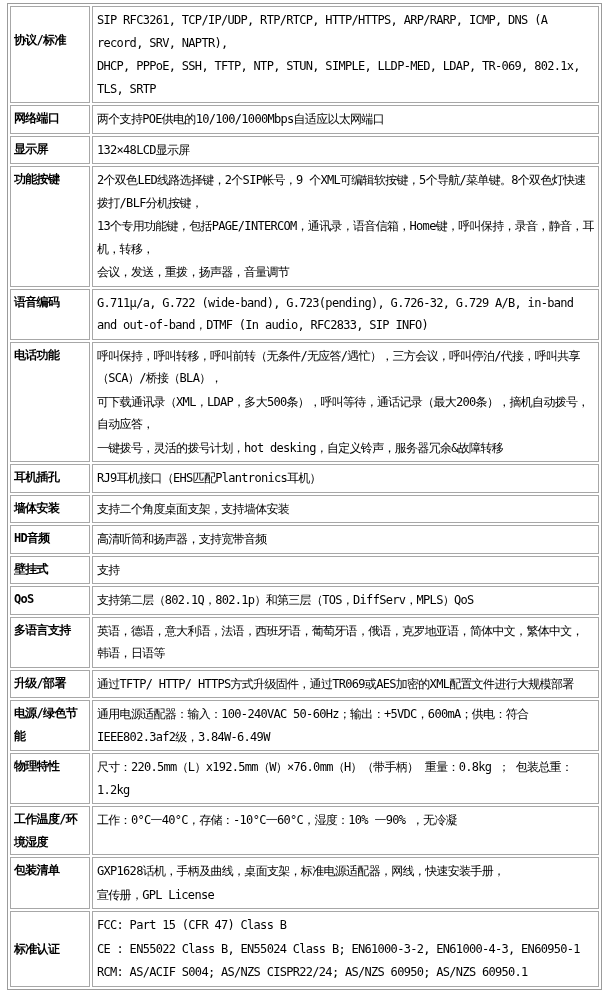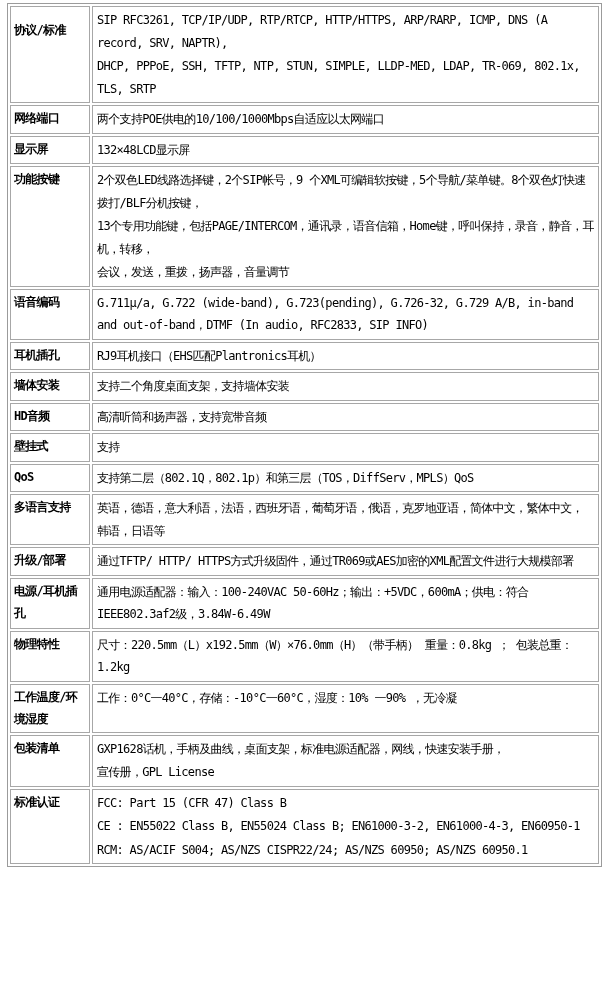--- a/index.html
+++ b/index.html
@@ -33,21 +33,21 @@
     overflow: hidden;
   }
   td.label {
     width: 72px;
     font-weight: bold;
   }
   td.value {
     font-weight: normal;
   }
   
-  tr:nth-child(1) td.label { padding-top: 12px; }
+  tr:nth-child(1) td.label { padding-top: 22px; }
   tr:nth-child(18) td.label { vertical-align: middle; }
   .para { margin: 1px; }
 </style>
 </head>
 <body>
 
 <div class="wrap">
   <table class="spec">
     <tbody id="spec-rows">
         <tr>
@@ -74,20 +74,28 @@
           <td class="value">
             <div class="para">2个双色LED线路选择键，2个SIP帐号，9 个XML可编辑软按键，5个导航/菜单键。8个双色灯快速拨打/BLF分机按键，</div>
             <div class="para">13个专用功能键，包括PAGE/INTERCOM，通讯录，语音信箱，Home键，呼叫保持，录音，静音，耳机，转移，</div>
             <div class="para">会议，发送，重拨，扬声器，音量调节</div>
           </td>
         </tr>
         <tr>
           <td class="label">语音编码</td>
           <td class="value">
             <div class="para">G.711μ/a, G.722 (wide-band), G.723(pending), G.726-32, G.729 A/B, in-band and out-of-band，DTMF (In audio, RFC2833, SIP INFO)</div>
+          </td>
+        </tr>
+        <tr>
+          <td class="label">电话功能</td>
+          <td class="value">
+            <div class="para">呼叫保持，呼叫转移，呼叫前转（无条件/无应答/遇忙），三方会议，呼叫停泊/代接，呼叫共享（SCA）/桥接（BLA），</div>
+            <div class="para">可下载通讯录（XML，LDAP，多大500条），呼叫等待，通话记录（最大200条），摘机自动拨号，自动应答，</div>
+            <div class="para">一键拨号，灵活的拨号计划，hot desking，自定义铃声，服务器冗余&amp;故障转移</div>
           </td>
         </tr>
         <tr>
           <td class="label">耳机插孔</td>
           <td class="value">
             <div class="para">RJ9耳机接口（EHS匹配Plantronics耳机）</div>
           </td>
         </tr>
         <tr>
           <td class="label">墙体安装</td>
@@ -119,21 +127,21 @@
             <div class="para">英语，德语，意大利语，法语，西班牙语，葡萄牙语，俄语，克罗地亚语，简体中文，繁体中文，韩语，日语等</div>
           </td>
         </tr>
         <tr>
           <td class="label">升级/部署</td>
           <td class="value">
             <div class="para">通过TFTP/ HTTP/ HTTPS方式升级固件，通过TR069或AES加密的XML配置文件进行大规模部署</div>
           </td>
         </tr>
         <tr>
-          <td class="label">电源/耳机插孔</td>
+          <td class="label">电源/绿色节能</td>
           <td class="value">
             <div class="para">通用电源适配器：输入：100-240VAC 50-60Hz；输出：+5VDC，600mA；供电：符合IEEE802.3af2级，3.84W-6.49W</div>
           </td>
         </tr>
         <tr>
           <td class="label">物理特性</td>
           <td class="value">
             <div class="para">尺寸：220.5mm（L）x192.5mm（W）×76.0mm（H）（带手柄）  重量：0.8kg ； 包装总重：1.2kg</div>
           </td>
         </tr>

